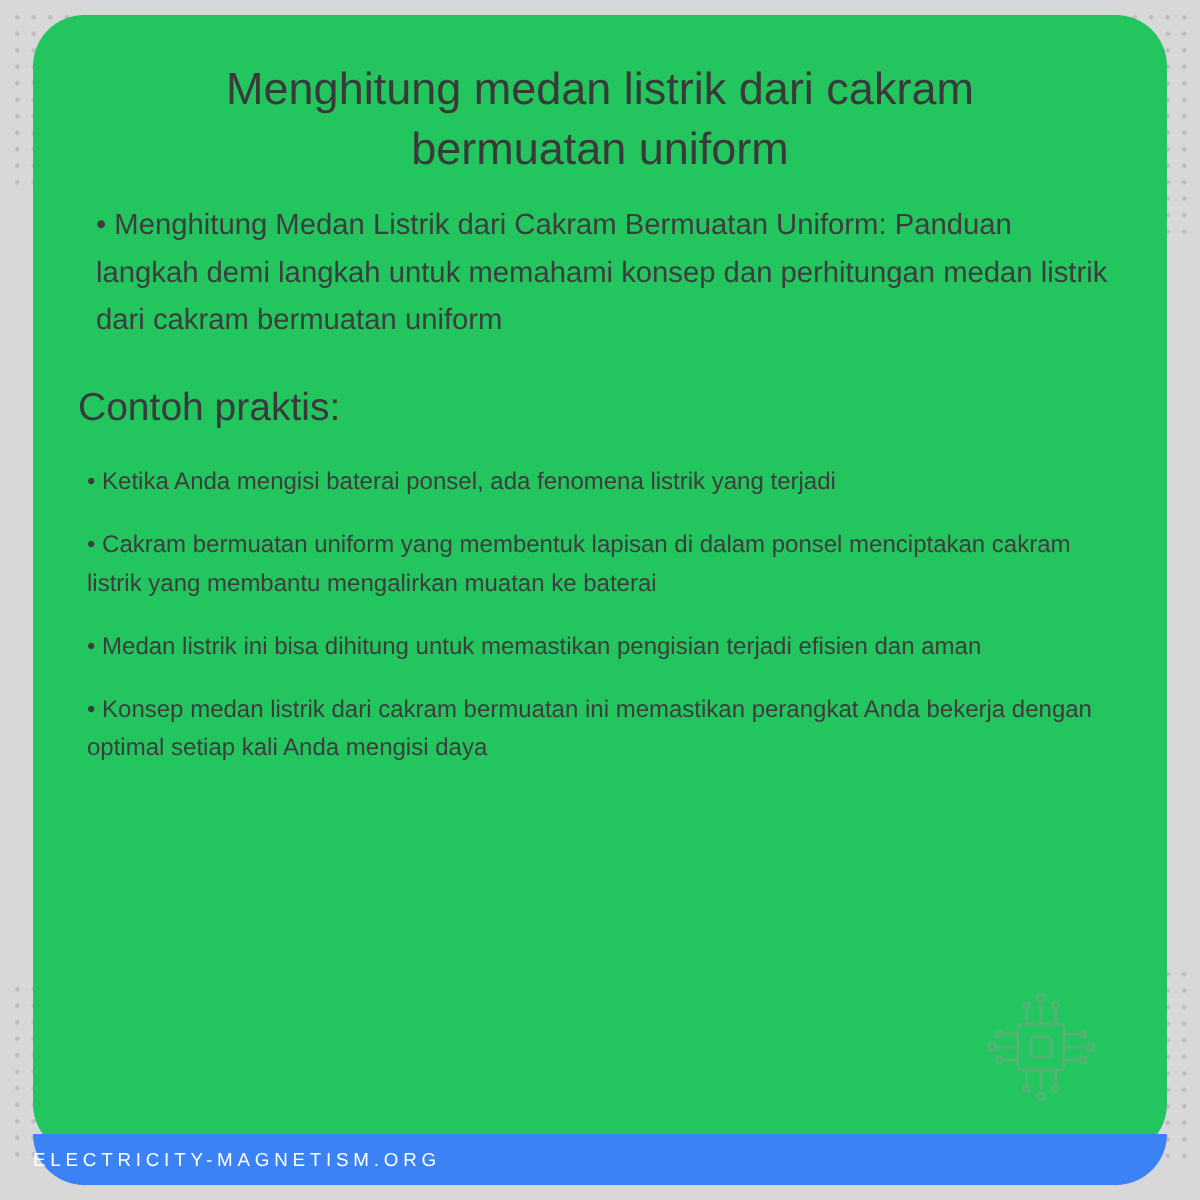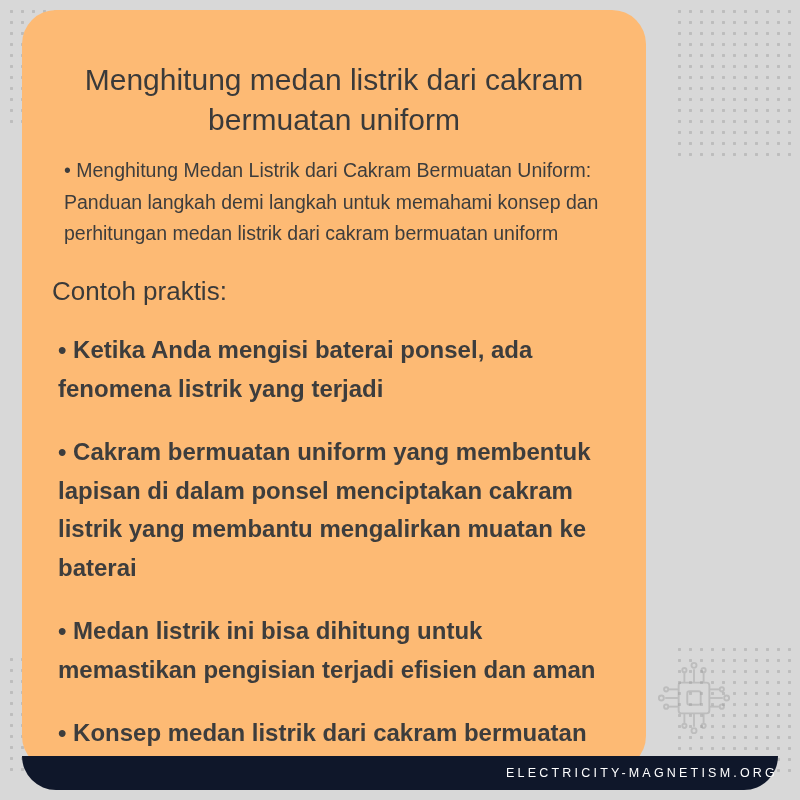--- a/index.html
+++ b/index.html
@@ -38,24 +38,24 @@
   }
   .dots-br {
     right: 6px; bottom: 26px; width: 120px; height: 130px;
     background-image: radial-gradient(#a6a6a6 1.4px, transparent 1.5px);
     background-size: 11px 11px;
   }
 
   .card {
     position: absolute;
     left: 22px; top: 10px;
-    width: 624px; height: 760px;
-    background: #fdba74;
+    width: 756px; height: 760px;
+    background: #22c55e;
     border-radius: 34px;
-    padding: 44px 30px 40px 30px;
+    padding: 24px 30px 40px 30px;
   }
 
   .title {
     font-size: 30px;
     color: #3a3a3a;
     text-align: center;
     line-height: 1.32;
     font-weight: 400;
     margin: 6px 28px 16px 28px;
   }
@@ -71,35 +71,35 @@
   .subtitle {
     font-size: 26px;
     color: #3a3a3a;
     text-align: left;
     font-weight: 400;
     margin: 26px 0 22px 0;
   }
 
   .bullets { margin: 0 6px; }
   .bullet {
-    font-size: 24px;
+    font-size: 16px;
     color: #3d3d3d;
     line-height: 1.62;
     margin-bottom: 4px;
-    font-weight: 700;
+    font-weight: 400;
   }
 
   .footer-bar {
     position: absolute;
     left: 22px; right: 22px; bottom: 10px;
     height: 34px;
-    background: #0f172a;
+    background: #3b82f6;
     border-bottom-left-radius: 34px;
     border-bottom-right-radius: 34px;
-    display: flex; align-items: center; justify-content: flex-end;
+    display: flex; align-items: center; justify-content: flex-start;
   }
   .footer-text {
     font-size: 12.5px;
     letter-spacing: 3.2px;
     color: #ffffff;
     font-family: "Liberation Sans", sans-serif;
   }
 
   .chip-logo {
     position: absolute;

